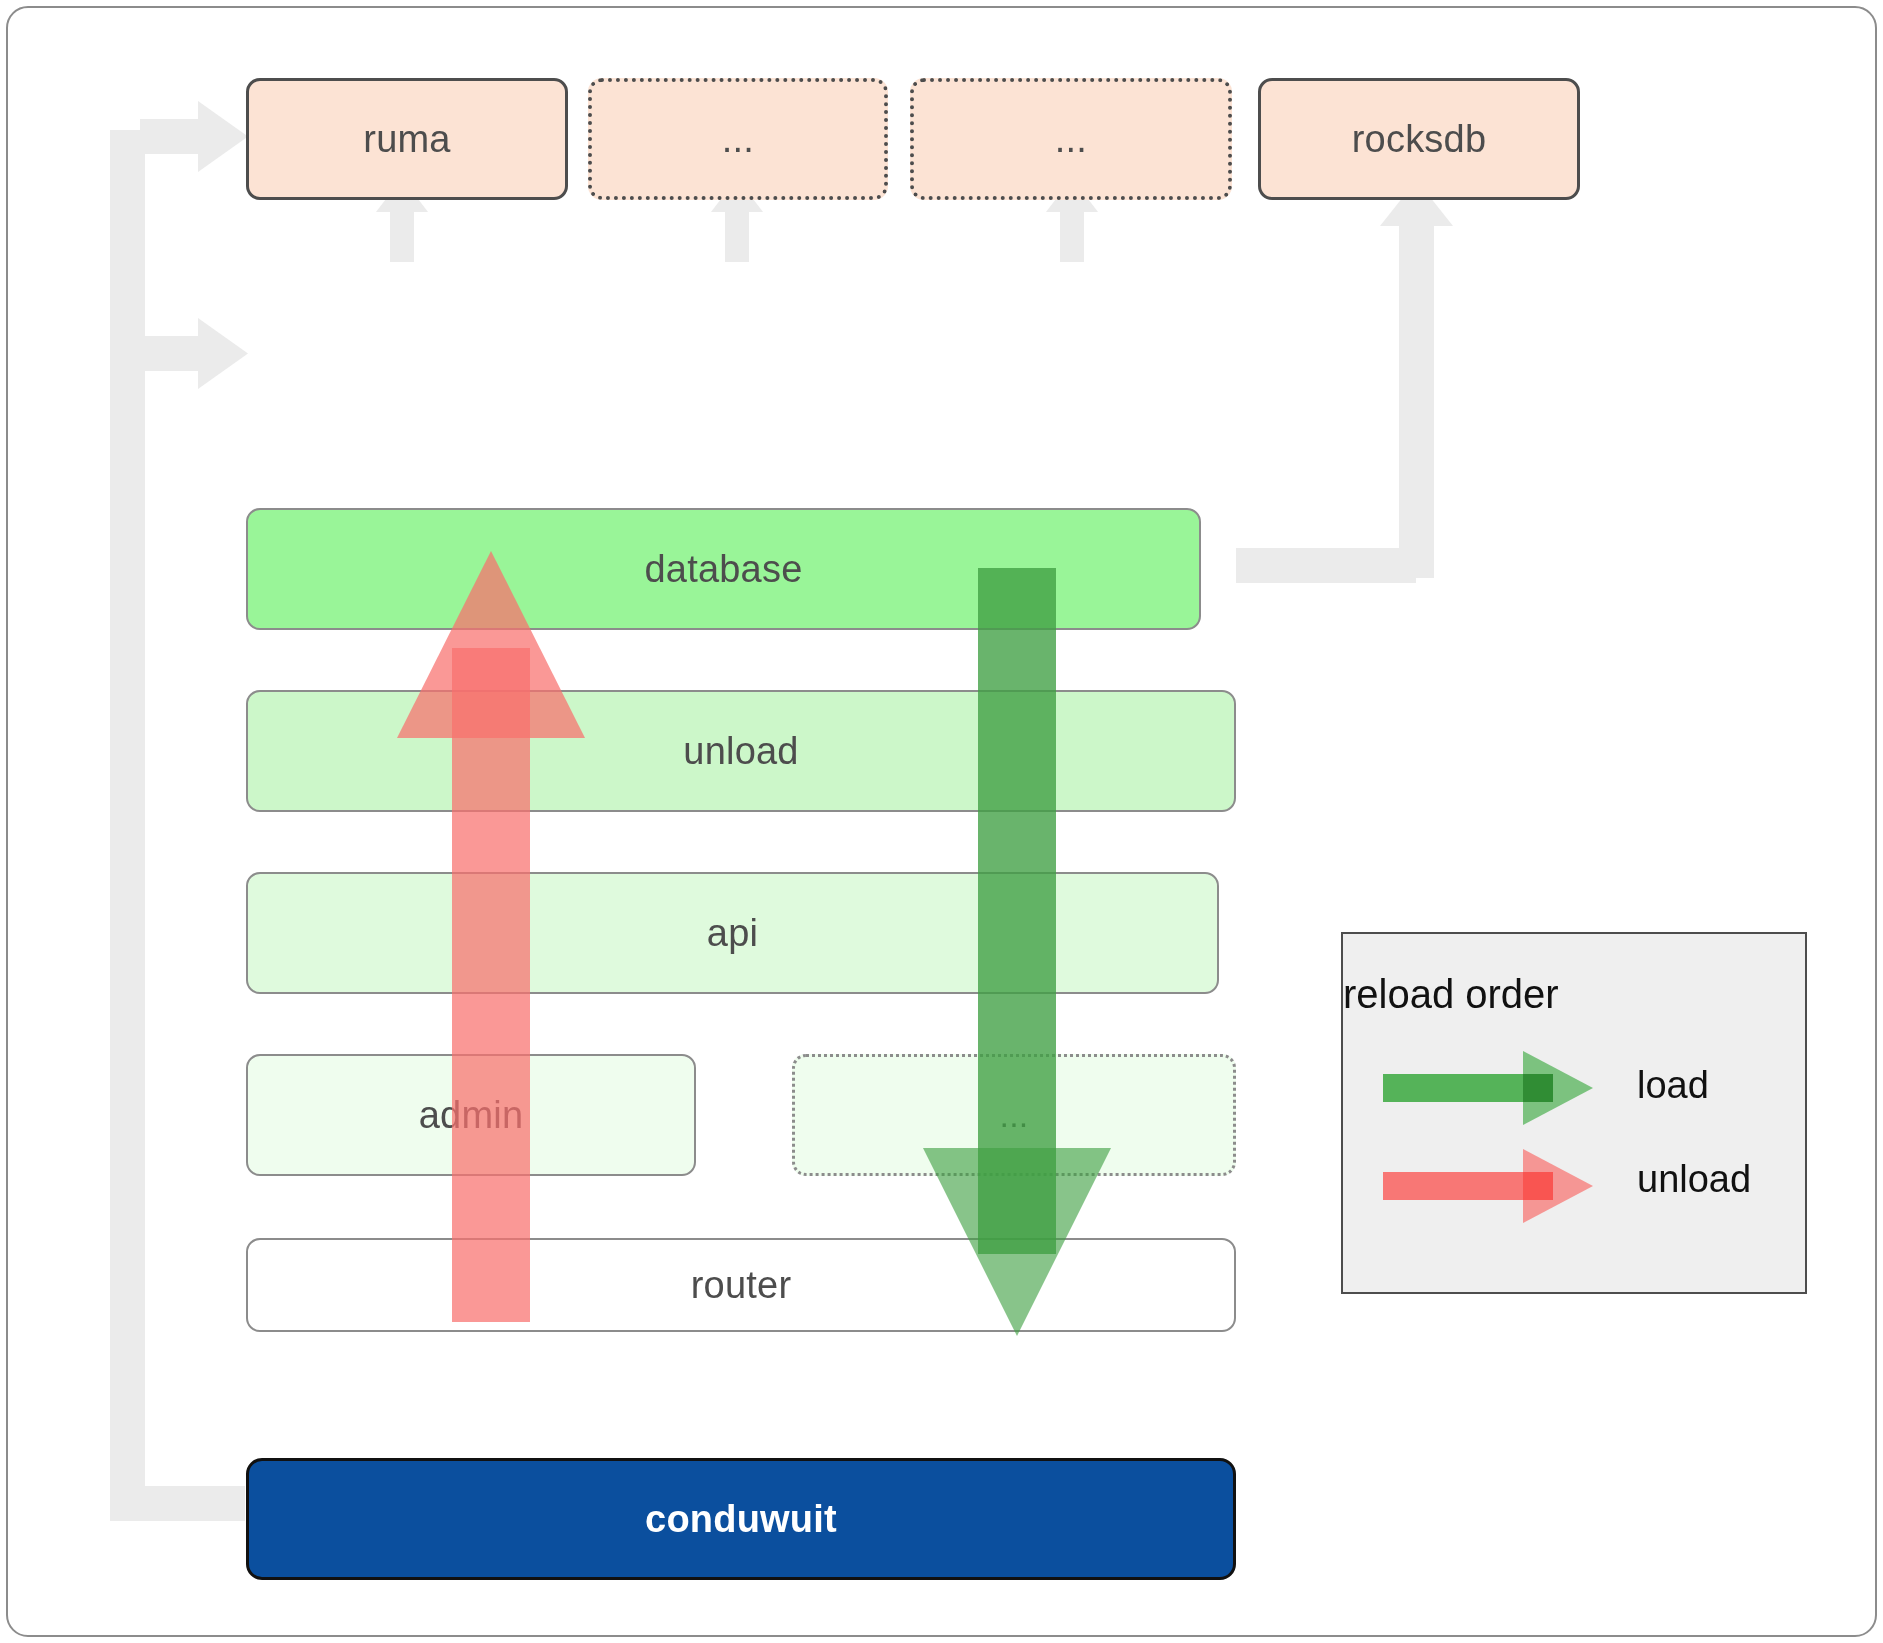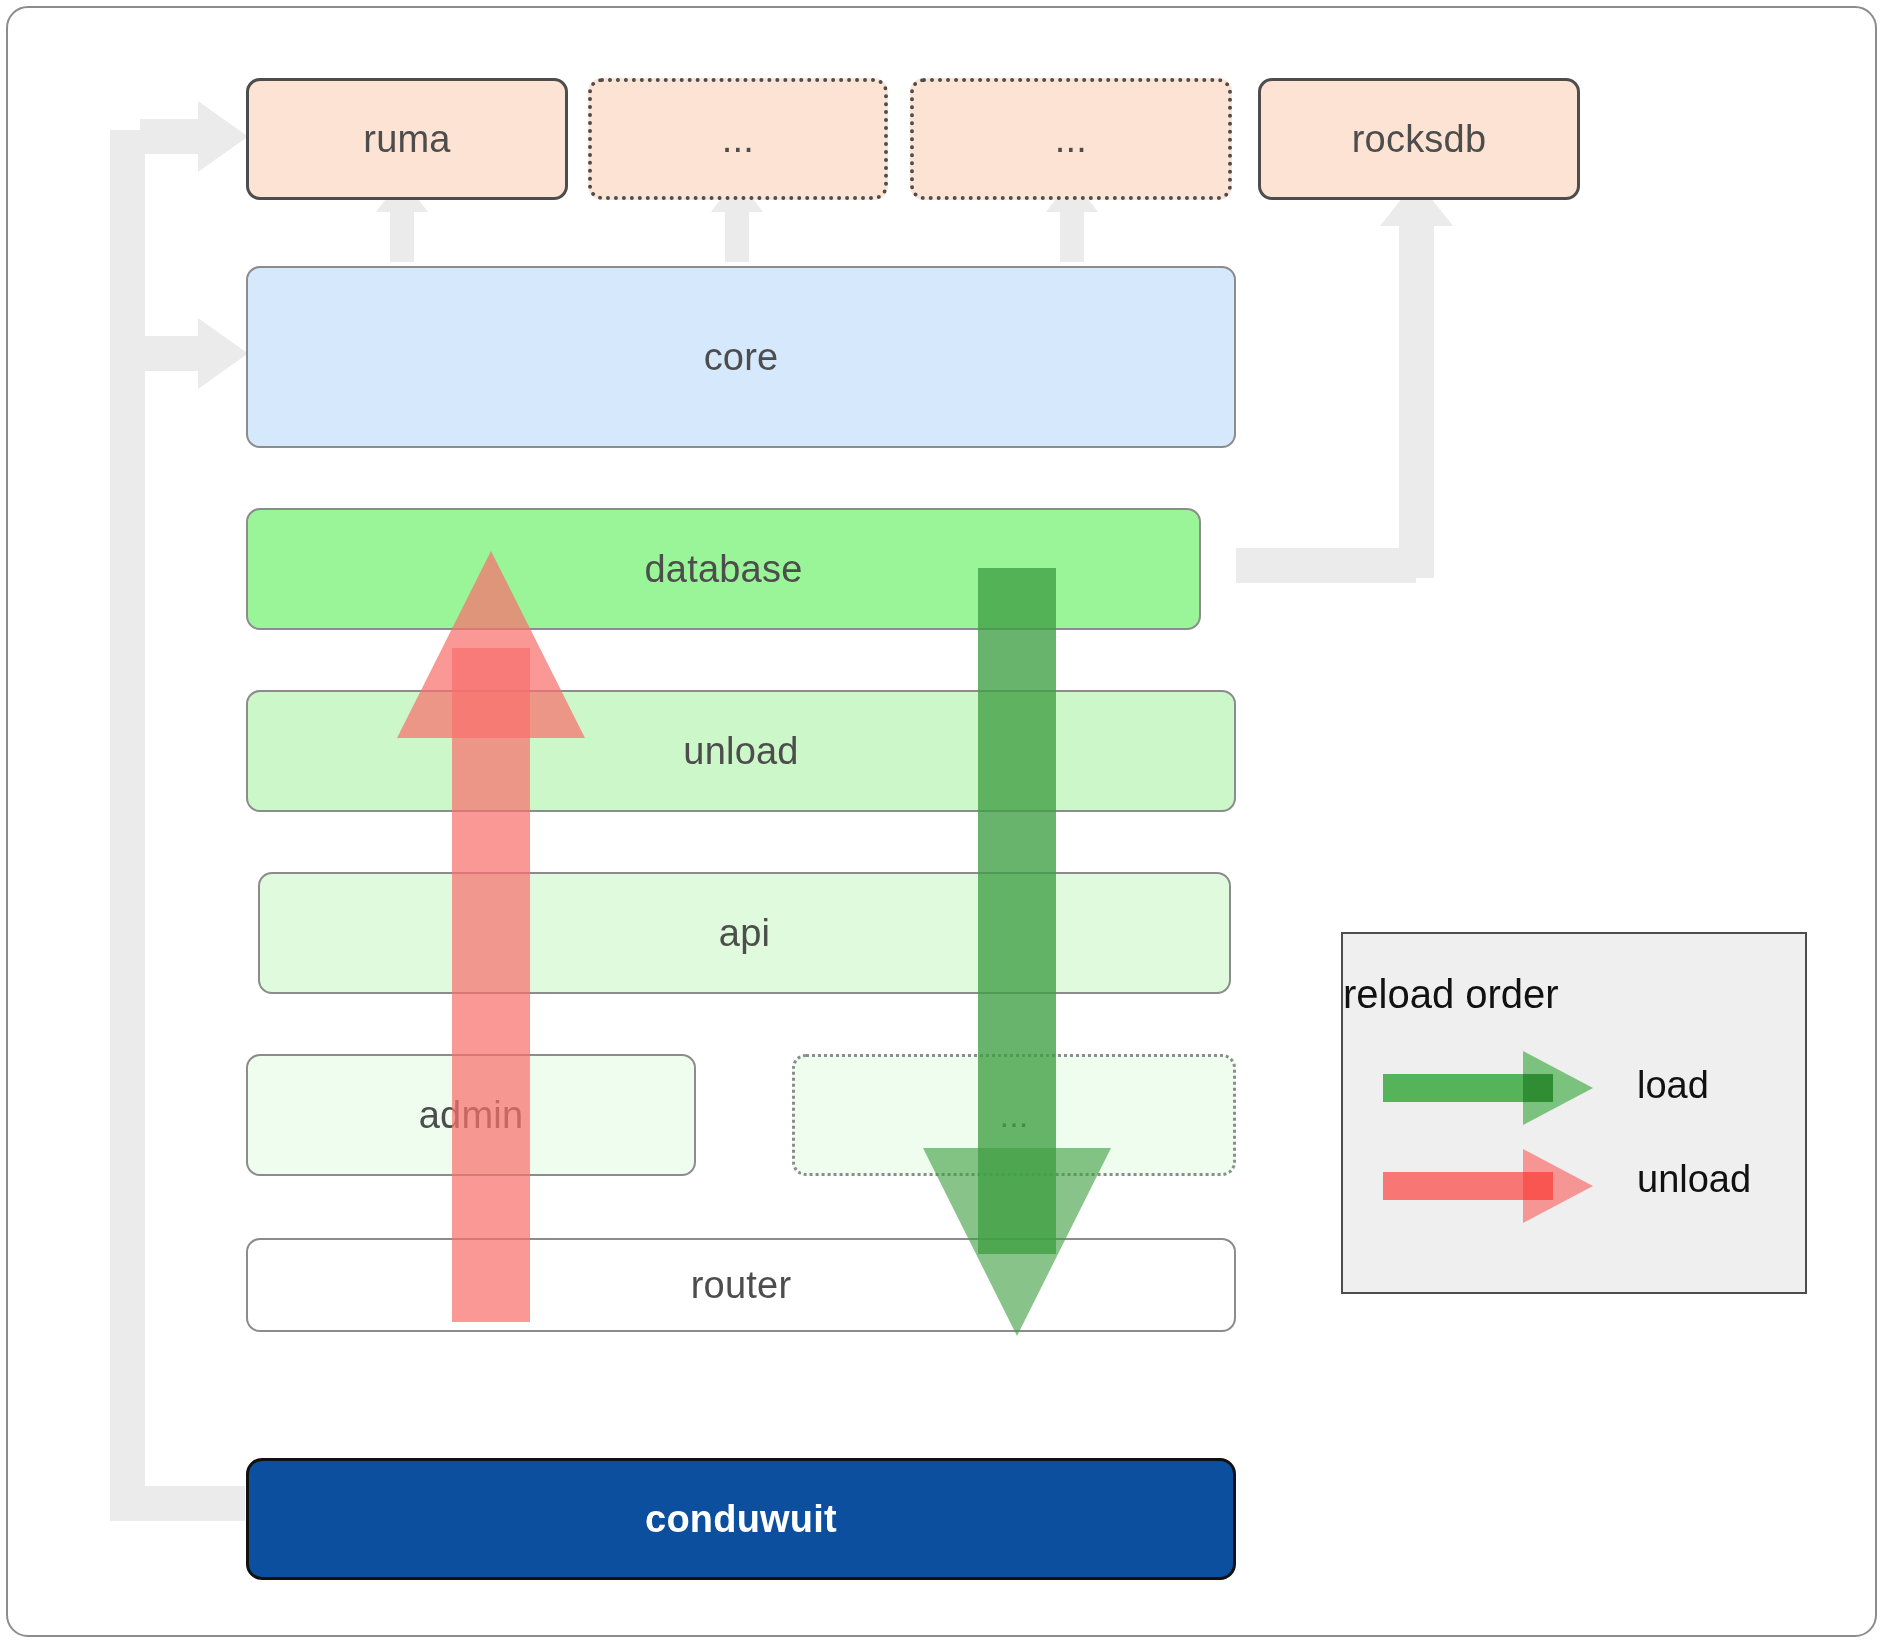--- a/index.html
+++ b/index.html
@@ -139,33 +139,30 @@
   </div>
 
   <div class="node crate dotted" style="left:910px; top:78px; width:322px; height:122px;">
     <span class="lbl">...</span>
   </div>
 
   <div class="node crate" style="left:1258px; top:78px; width:322px; height:122px;">
     <span class="lbl">rocksdb</span>
   </div>
 
-  <div class="node core" style="left:246px; top:266px; width:990px; height:182px;">
-    <span class="lbl">core</span>
-  </div>
 
   <div class="node layer" style="left:246px; top:508px; width:955px; height:122px; background:#99f598;">
     <span class="lbl">database</span>
   </div>
 
   <div class="node layer" style="left:246px; top:690px; width:990px; height:122px; background:#ccf7c9;">
     <span class="lbl">unload</span>
   </div>
 
-  <div class="node layer" style="left:258px; top:872px; width:973px; height:122px; background:#dffadd;">
+  <div class="node layer" style="left:246px; top:872px; width:973px; height:122px; background:#dffadd;">
     <span class="lbl">api</span>
   </div>
 
   <div class="node layer" style="left:246px; top:1054px; width:450px; height:122px; background:#effdee;">
     <span class="lbl">admin</span>
   </div>
 
   <div class="node layer dotted" style="left:792px; top:1054px; width:444px; height:122px; background:#effdee; font-size:34px;">
     <span class="lbl">...</span>
   </div>

